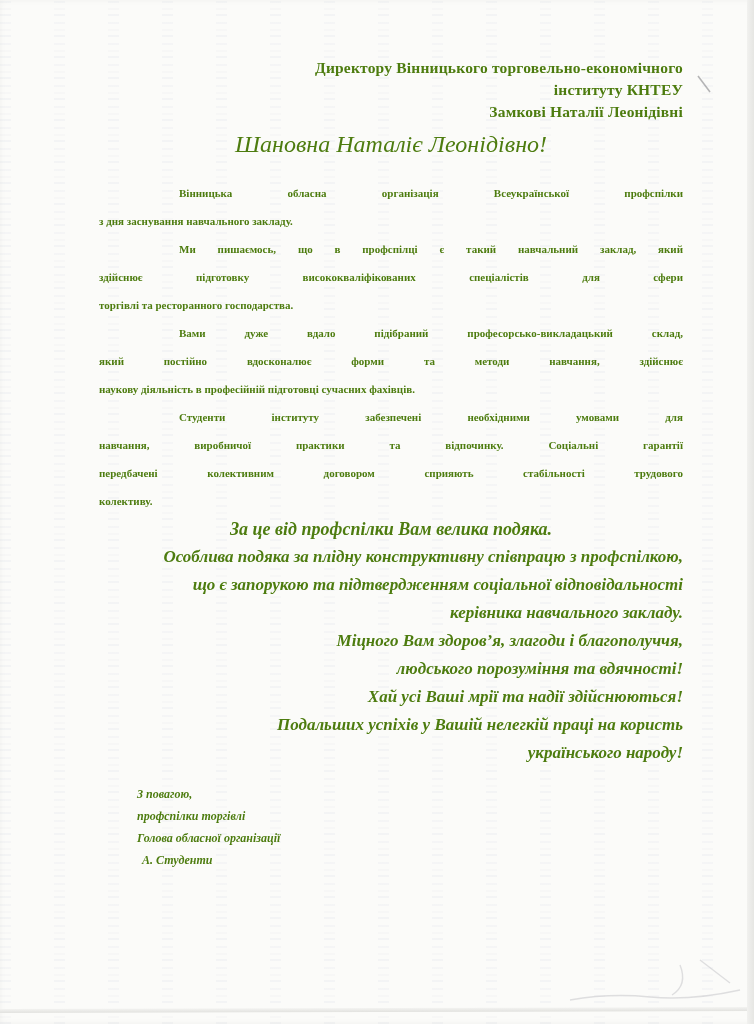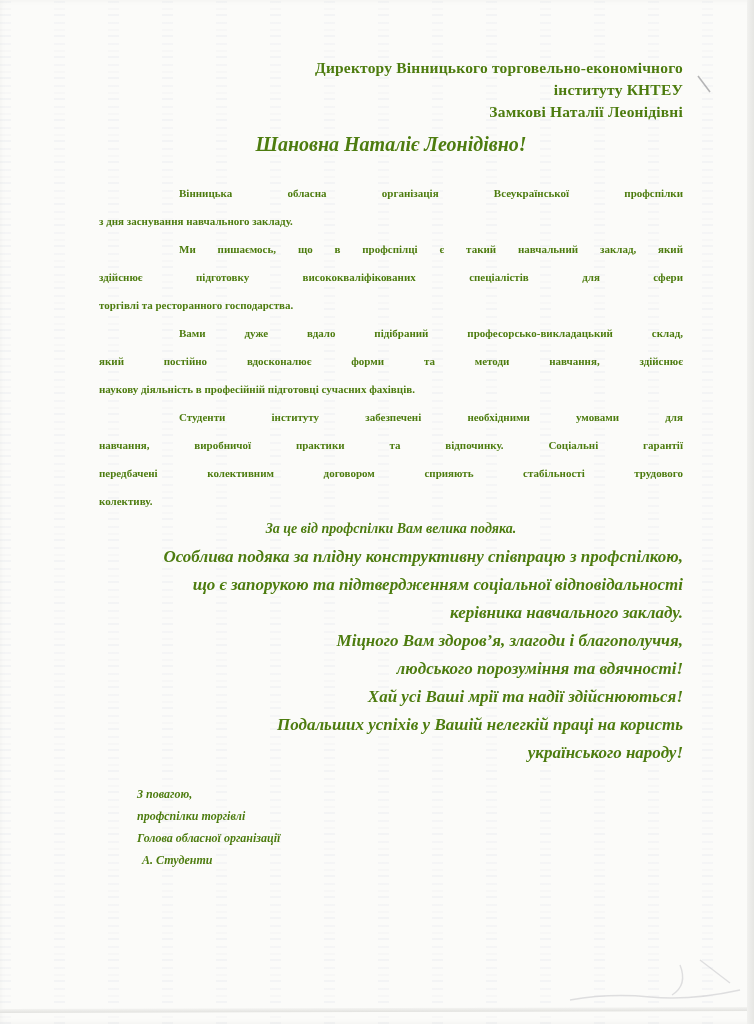--- a/index.html
+++ b/index.html
@@ -42,41 +42,41 @@
   .recipient {
     text-align:right;
     font-weight:700;
     font-size:15.5px;
     line-height:22px;
     letter-spacing:0.2px;
   }
   .salutation {
     margin-top:8px;
     text-align:center;
-    font-weight:700;
+    font-weight:400;
     font-style:italic;
-    font-size:20px;
+    font-size:24px;
     line-height:27px;
   }
   .body-block { margin-top:21px; font-weight:700; font-size:11px; }
   .body-block p { margin:0; }
   .line {
     line-height:28px;
     text-align:justify;
     text-align-last:justify;
     white-space:nowrap;
   }
   .line.first { padding-left:80px; }
   .line.end {
     text-align-last:left;
     white-space:normal;
   }
   .thanks {
     font-weight:700; font-style:italic;
-    font-size:14px; line-height:28px;
+    font-size:18px; line-height:28px;
     text-align:center;
   }
   .closing {
     font-weight:700; font-style:italic;
     font-size:17px; line-height:28px;
     text-align:right;
   }
   .signature {
     margin-top:16px;
     padding-left:38px;

